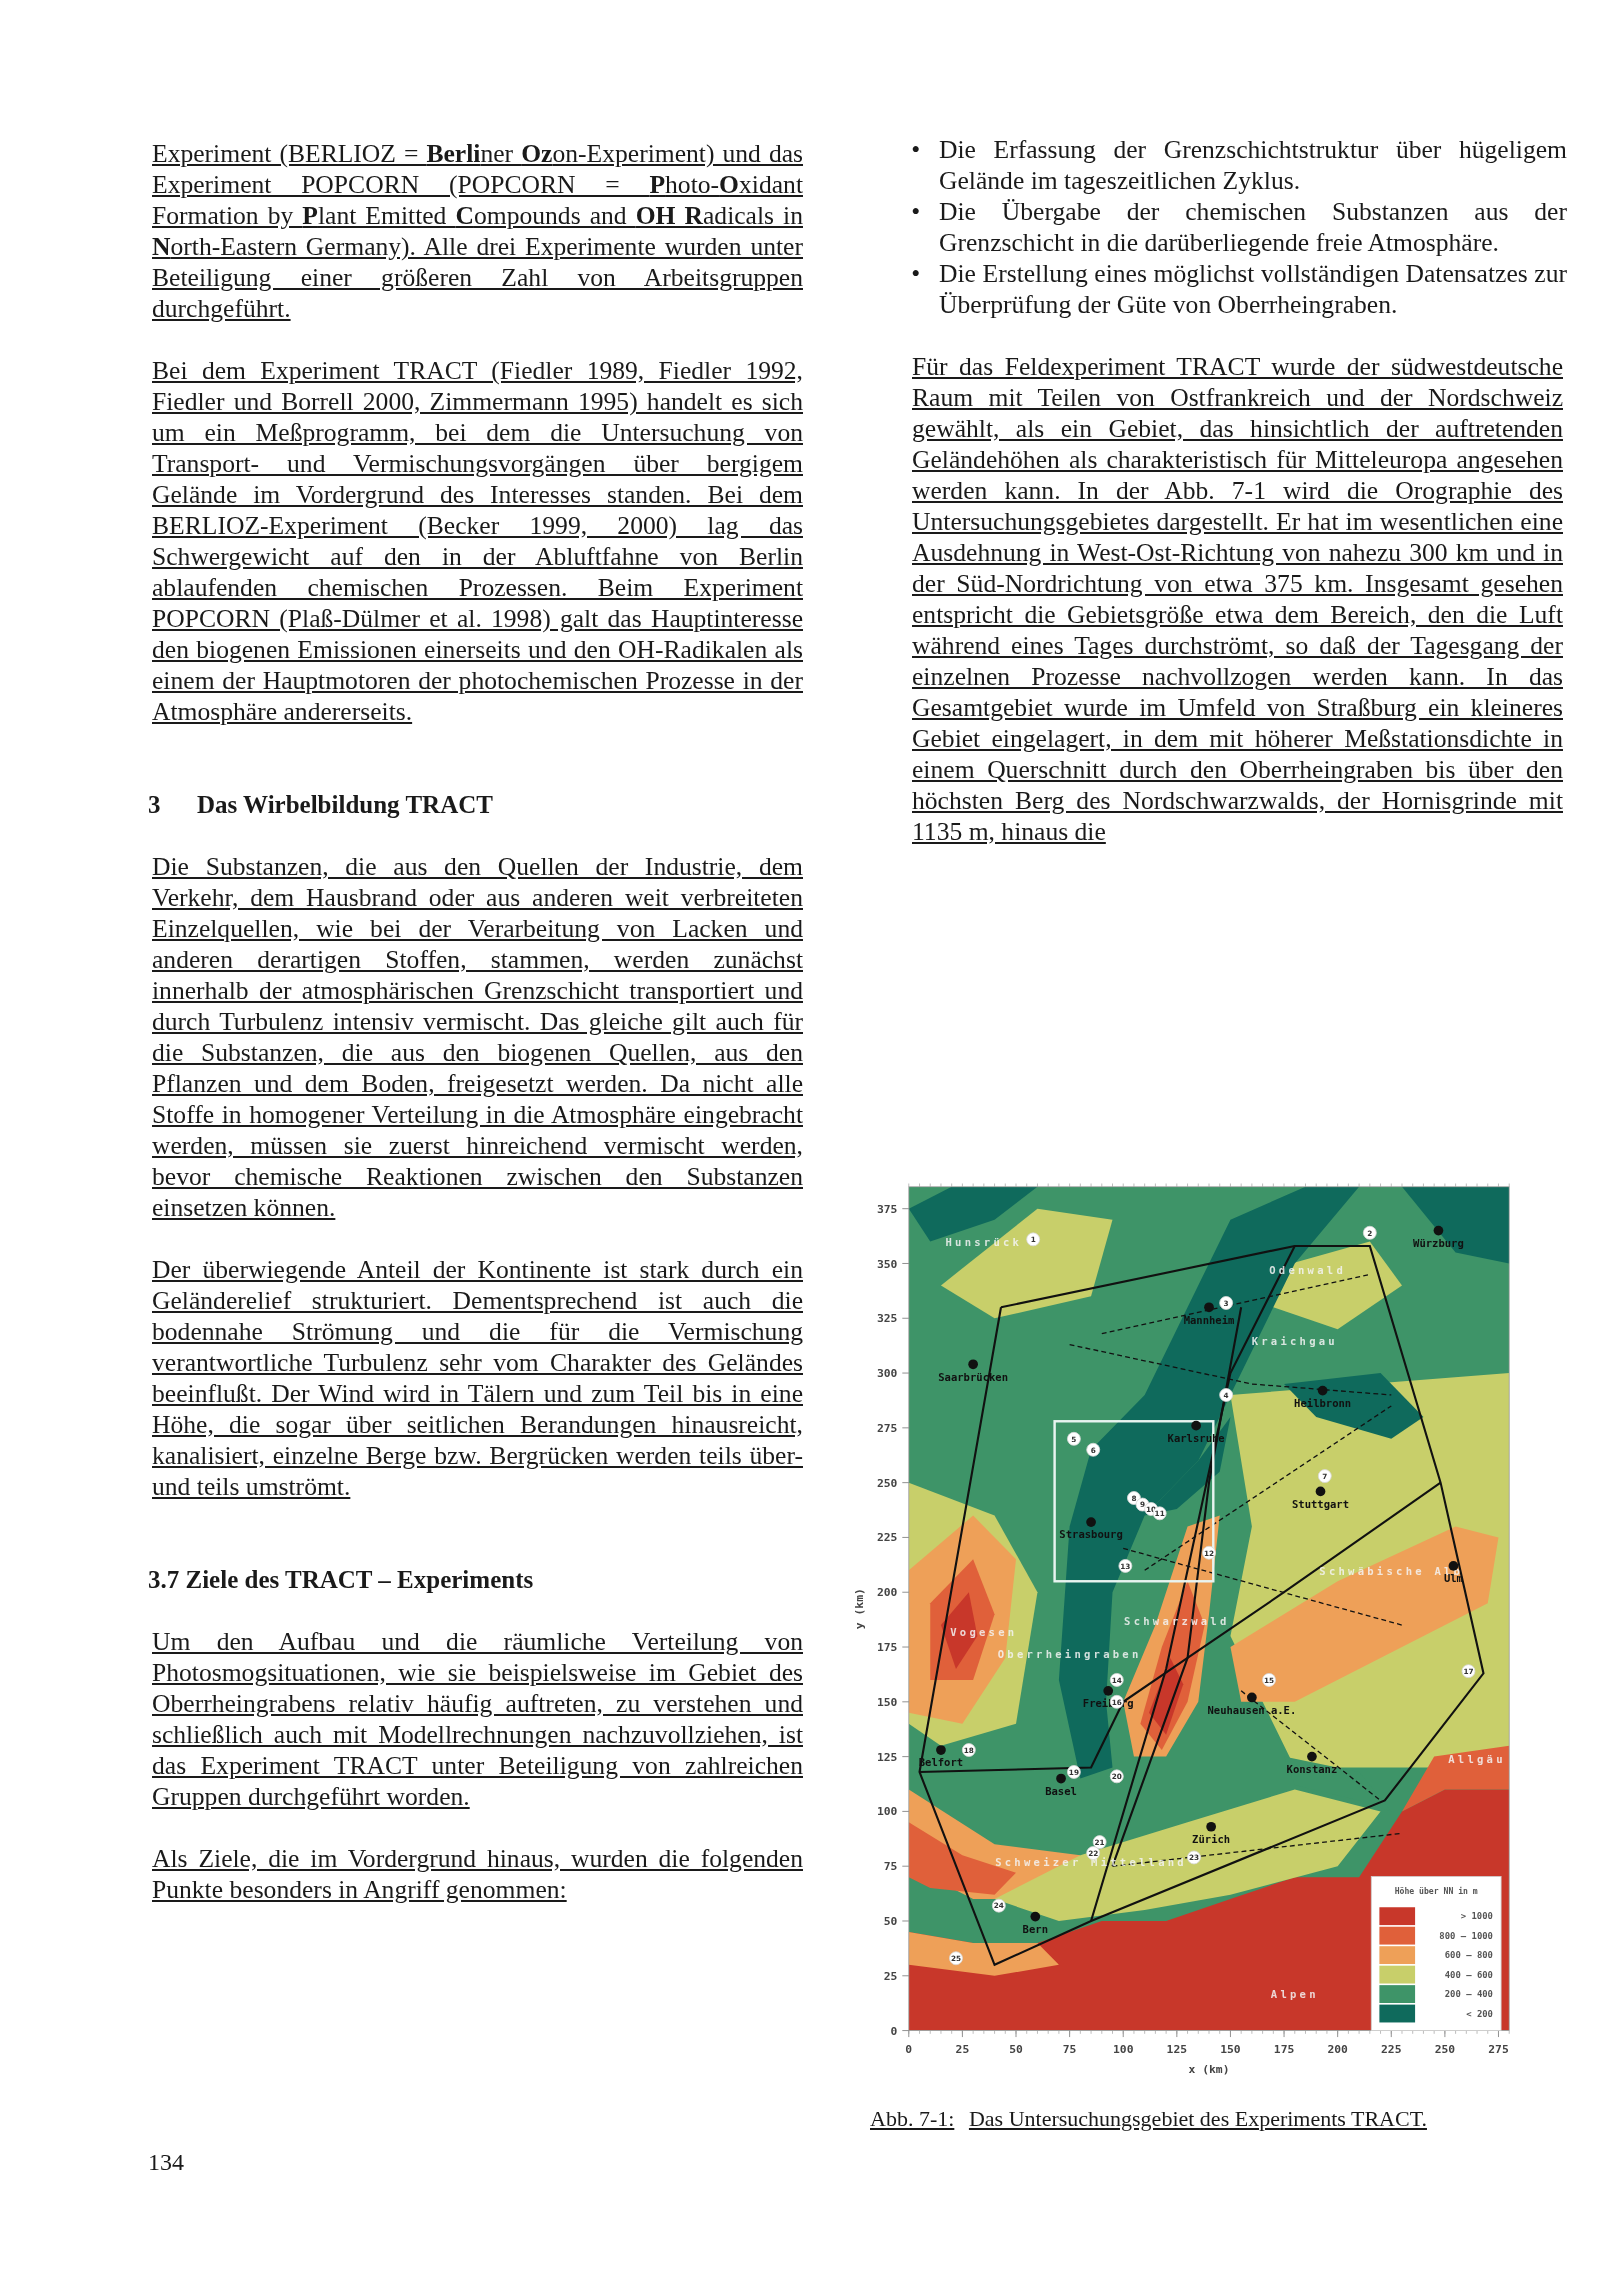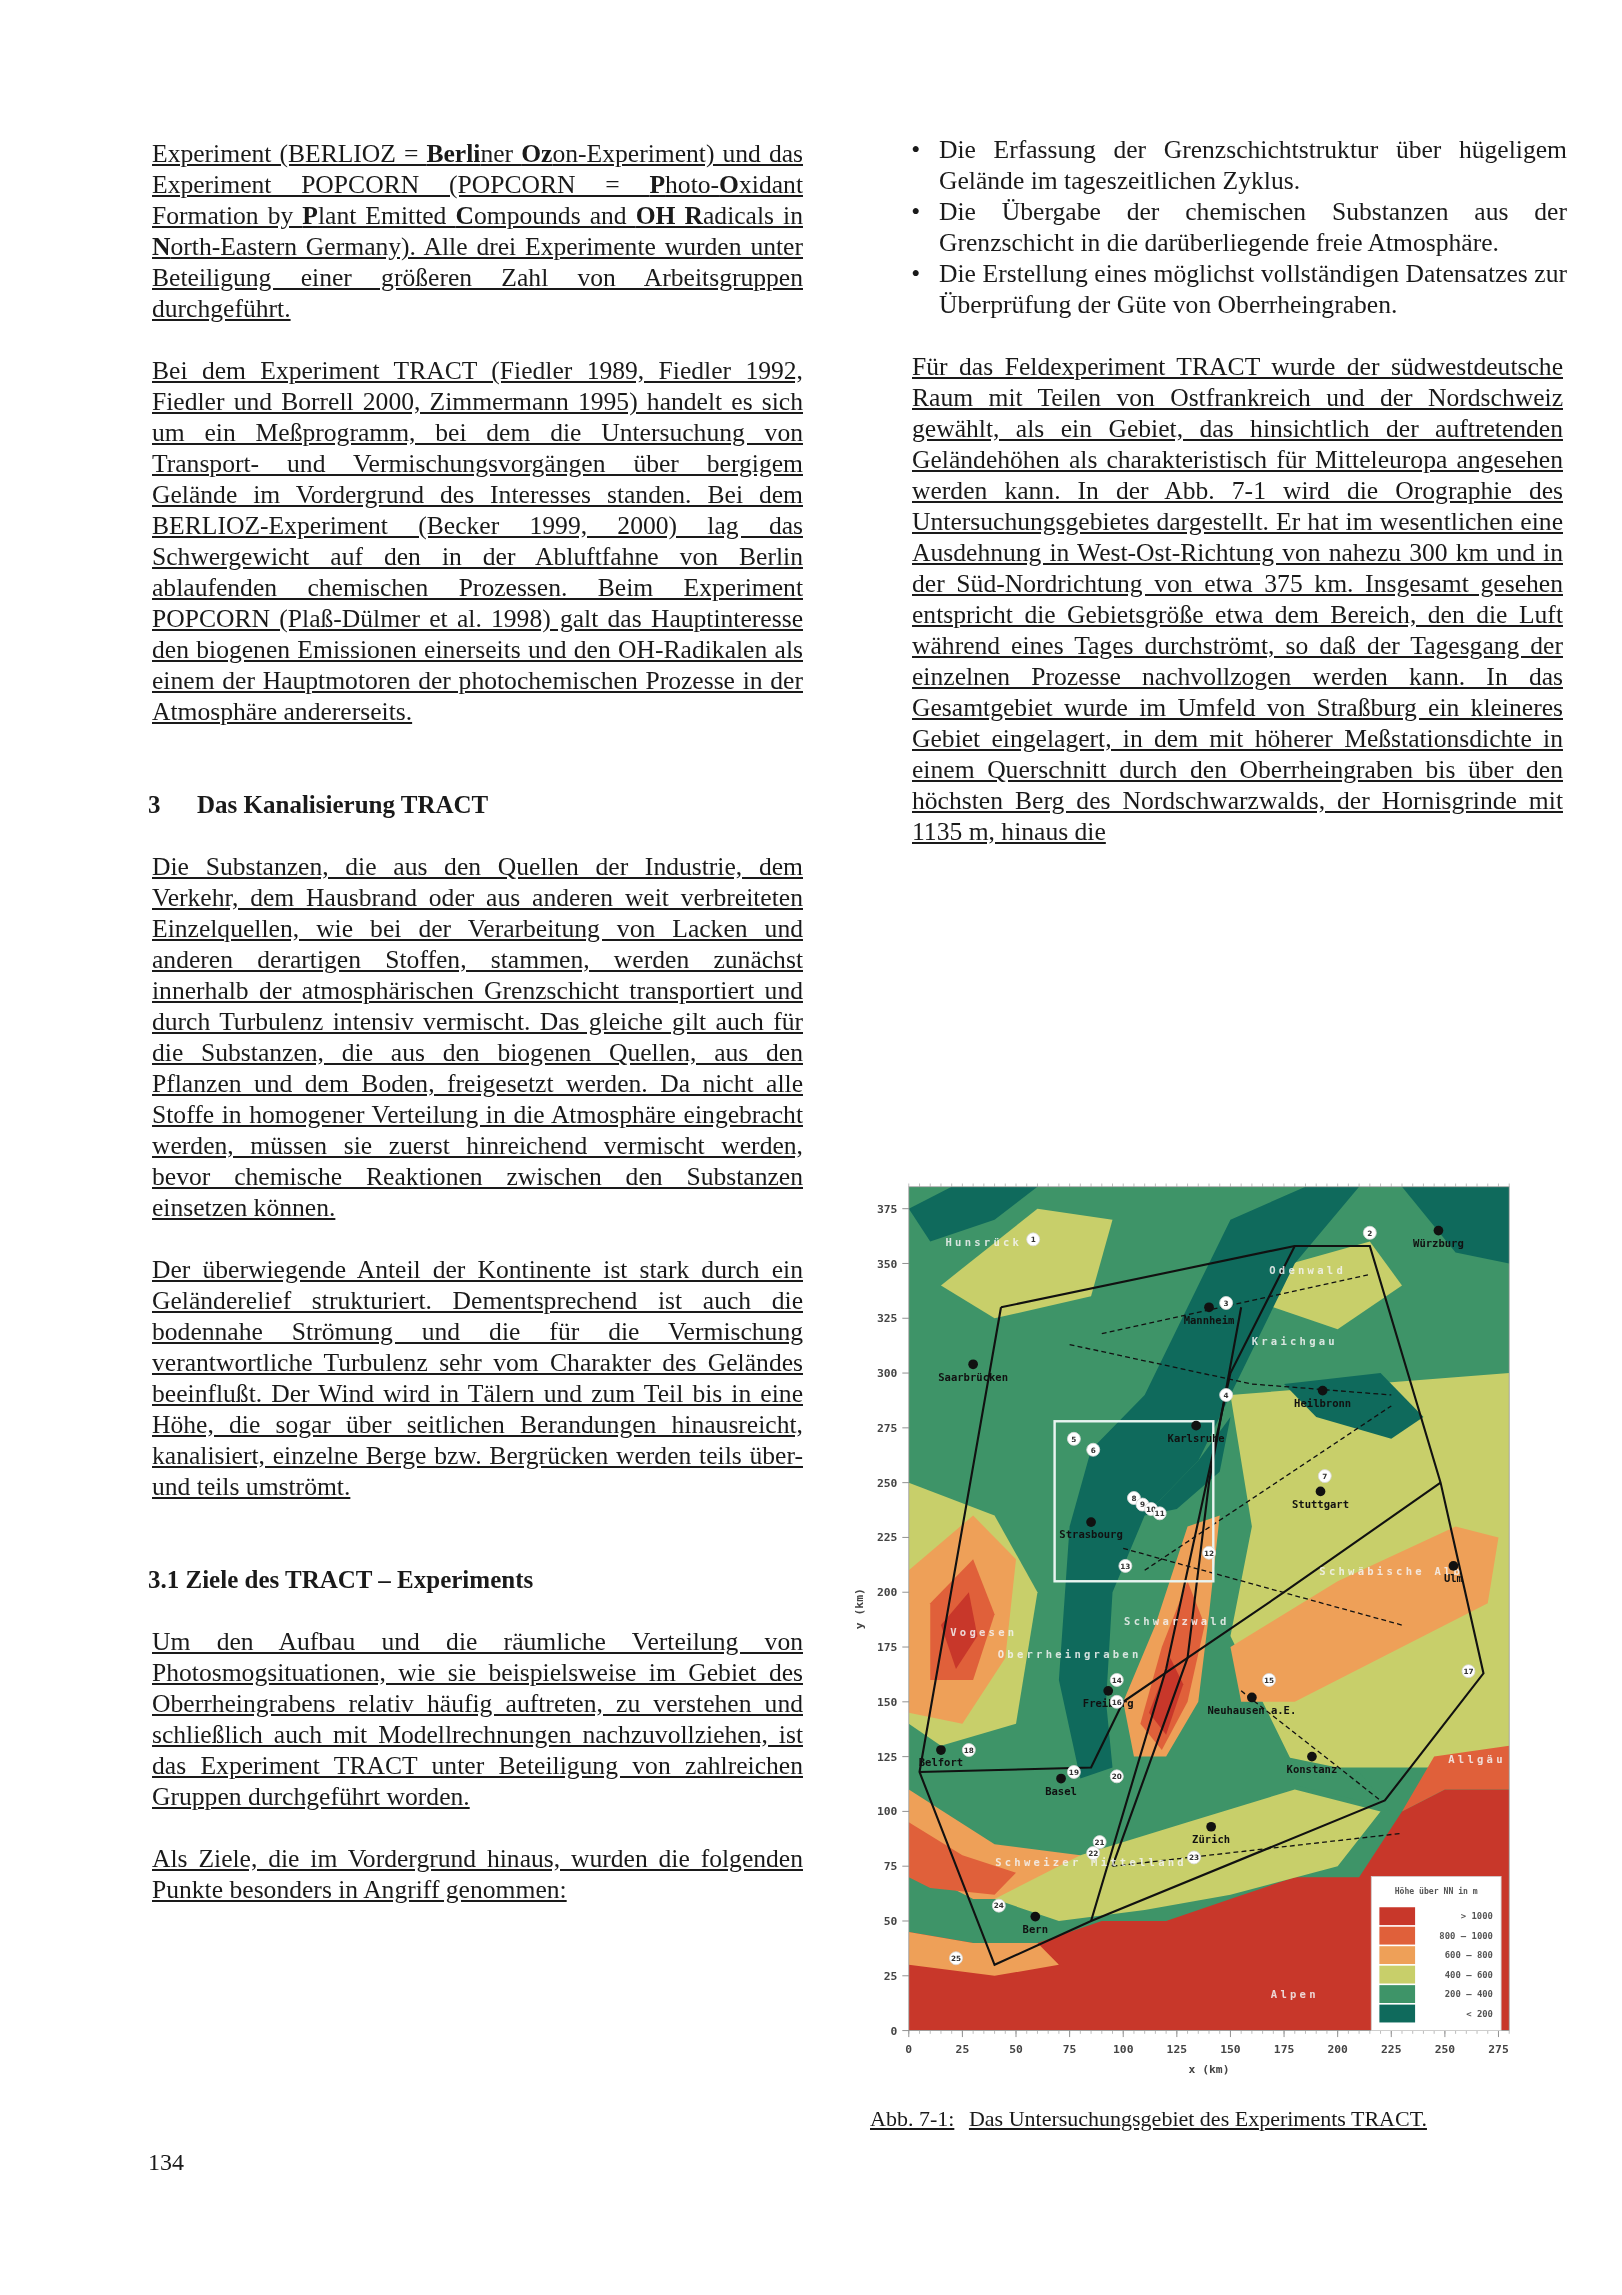--- a/index.html
+++ b/index.html
@@ -24,25 +24,25 @@
   .caption .lab { margin-right: 14.6px; }
   .page-number { position: absolute; left: 148px; top: 2149px; font-size: 24px; }
 </style>
 </head>
 <body>
 
 <div class="col col-left">
   <p id="p1"><span>Experiment (BERLIOZ = </span><b>Berli</b><span>ner </span><b>Oz</b><span>on-Experiment) und das Experiment POPCORN (POPCORN = </span><b>P</b><span>hoto-</span><b>O</b><span>xidant Formation by </span><b>P</b><span>lant Emitted </span><b>C</b><span>ompounds and </span><b>OH R</b><span>adicals in </span><b>N</b><span>orth-Eastern Germany). Alle drei Experimente wurden unter Beteiligung einer größeren Zahl von Arbeitsgruppen durchgeführt.</span></p>
   <p class="gap">Bei dem Experiment TRACT (Fiedler 1989, Fiedler 1992, Fiedler und Borrell 2000, Zimmermann 1995) handelt es sich um ein Meßprogramm, bei dem die Untersuchung von Transport- und Vermischungsvorgängen über bergigem Gelände im Vordergrund des Interesses standen. Bei dem BERLIOZ-Experiment (Becker 1999, 2000) lag das Schwergewicht auf den in der Abluftfahne von Berlin ablaufenden chemischen Prozessen. Beim Experiment POPCORN (Plaß-Dülmer et al. 1998) galt das Hauptinteresse den biogenen Emissionen einerseits und den OH-Radikalen als einem der Hauptmotoren der photochemischen Prozesse in der Atmosphäre andererseits.</p>
   <div class="heading h3">
-    <span class="num">3</span><span>Das Kanalisierung TRACT</span>
+    <span class="num">3</span><span>Das Wirbelbildung TRACT</span>
   </div>
   <p>Die Substanzen, die aus den Quellen der Industrie, dem Verkehr, dem Hausbrand oder aus anderen weit verbreiteten Einzelquellen, wie bei der Verarbeitung von Lacken und anderen derartigen Stoffen, stammen, werden zunächst innerhalb der atmosphärischen Grenzschicht transportiert und durch Turbulenz intensiv vermischt. Das gleiche gilt auch für die Substanzen, die aus den biogenen Quellen, aus den Pflanzen und dem Boden, freigesetzt werden. Da nicht alle Stoffe in homogener Verteilung in die Atmosphäre eingebracht werden, müssen sie zuerst hinreichend vermischt werden, bevor chemische Reaktionen zwischen den Substanzen einsetzen können.</p>
   <p class="gap">Der überwiegende Anteil der Kontinente ist stark durch ein Geländerelief strukturiert. Dementsprechend ist auch die bodennahe Strömung und die für die Vermischung verantwortliche Turbulenz sehr vom Charakter des Geländes beeinflußt. Der Wind wird in Tälern und zum Teil bis in eine Höhe, die sogar über seitlichen Berandungen hinausreicht, kanalisiert, einzelne Berge bzw. Bergrücken werden teils über- und teils umströmt.</p>
-  <div class="heading h31">3.1 Ziele des TRACT – Experiments</div>
+  <div class="heading h31">3.7 Ziele des TRACT – Experiments</div>
   <p>Um den Aufbau und die räumliche Verteilung von Photosmogsituationen, wie sie beispielsweise im Gebiet des Oberrheingrabens relativ häufig auftreten, zu verstehen und schließlich auch mit Modellrechnungen nachzuvollziehen, ist das Experiment TRACT unter Beteiligung von zahlreichen Gruppen durchgeführt worden.</p>
   <p class="gap">Als Ziele, die im Vordergrund hinaus, wurden die folgenden Punkte besonders in Angriff genommen:</p>
 </div>
 
 <div class="col col-right">
   <ul class="goals">
     <li>Die Erfassung der Grenzschichtstruktur über hügeligem Gelände im tageszeitlichen Zyklus.</li>
     <li>Die Übergabe der chemischen Substanzen aus der Grenzschicht in die darüberliegende freie Atmosphäre.</li>
     <li>Die Erstellung eines möglichst vollständigen Datensatzes zur Überprüfung der Güte von Oberrheingraben.</li>
   </ul>

